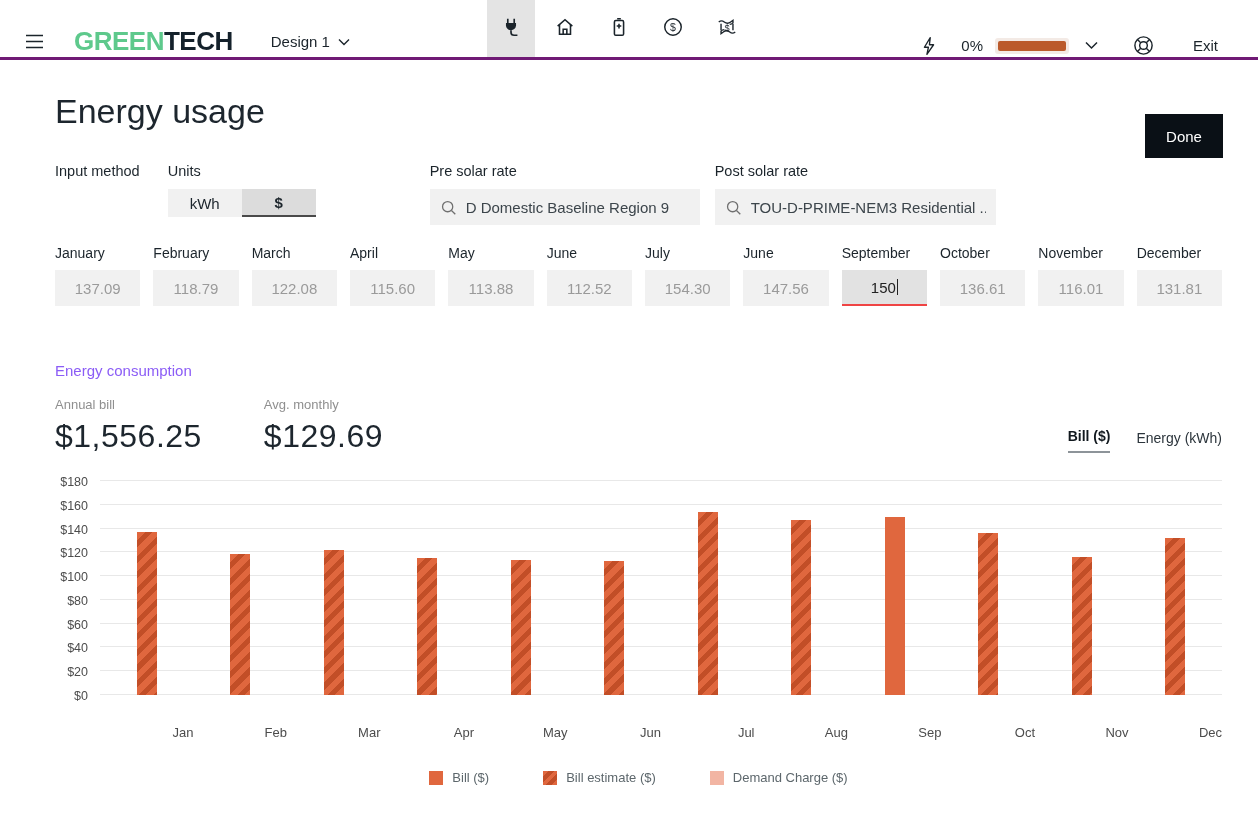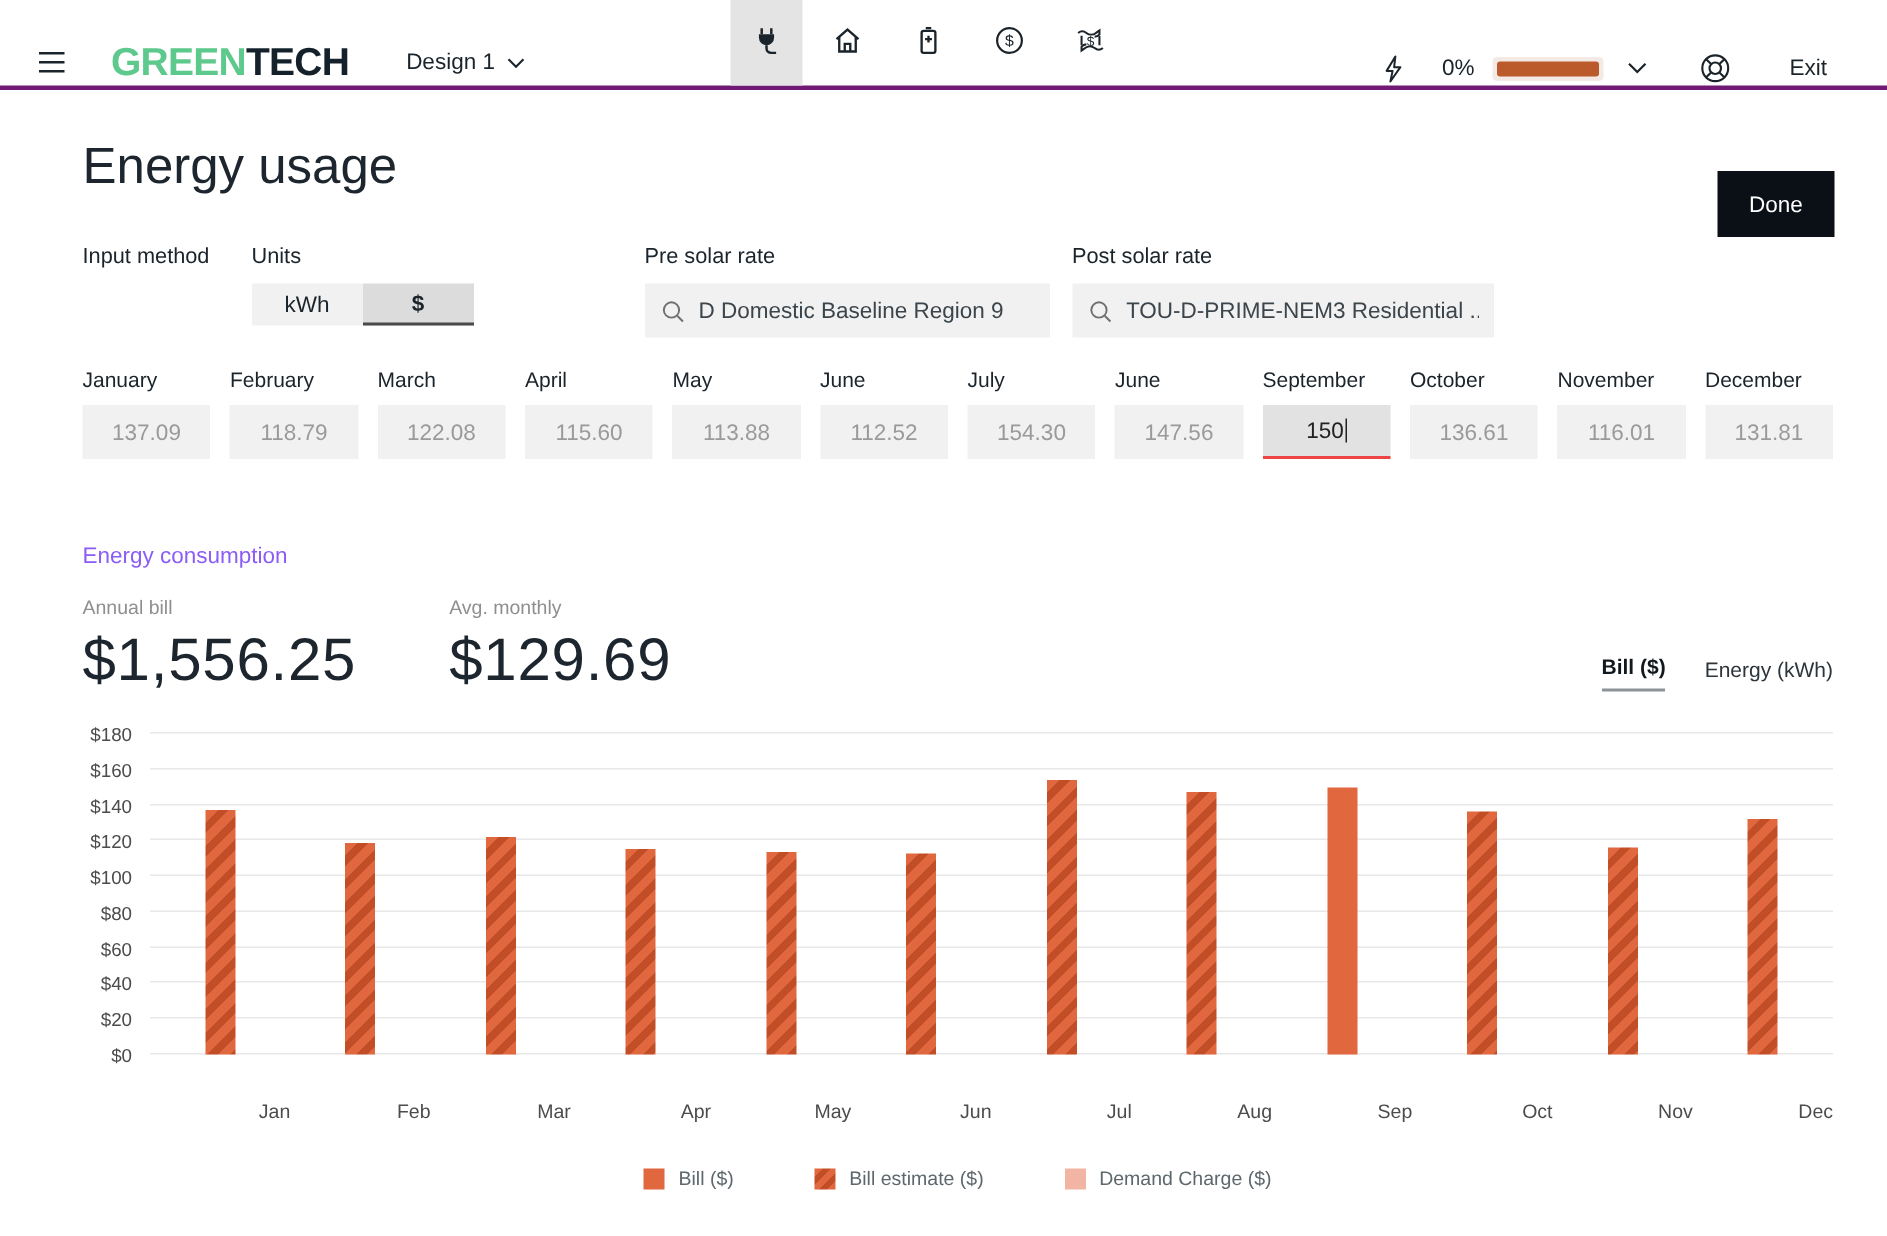--- a/index.html
+++ b/index.html
@@ -59,21 +59,21 @@
   .month-input { height:36px; background:#f1f1f1; display:flex; align-items:center; justify-content:center;
     font-size:15px; color:#9a9a9a; cursor:text; }
   .month-input.focused { background:#e2e2e2; border-bottom:2px solid #ef4444; color:#222; }
   .caret { display:inline-block; width:1px; height:16px; background:#222; margin-left:1px; }
 
   
   .cons-label { margin-top:56px; font-size:15px; color:#8b5cf6; }
   .stats-row { margin-top:18px; display:flex; align-items:flex-end; }
   .stat { margin-right:62px; }
   .stat-label { font-size:13px; color:#8f8f8f; }
-  .stat-value { margin-top:6px; font-size:40px; font-weight:400; color:#1d262e; letter-spacing:0.5px; }
+  .stat-value { margin-top:6px; font-size:32px; font-weight:400; color:#1d262e; letter-spacing:0.5px; }
   .tabs { margin-left:auto; display:flex; gap:26px; align-items:flex-end; padding-bottom:2px; }
   .tab { font-size:14px; color:#2c353c; cursor:pointer; padding-bottom:7px; }
   .tab.active { font-weight:700; color:#11181e; border-bottom:2px solid #8d9499; }
 
   
   .chart { margin-top:26px; }
   .plot { position:relative; margin-left:45px; height:214px; }
   .gridline { position:absolute; left:0; right:0; height:1px; background:#e8e8e8; }
   .ytick { position:absolute; right:calc(100% + 12px); font-size:12.5px; color:#4c4c4c; white-space:nowrap; }
   .bars { position:absolute; left:0; right:0; top:0; bottom:0; display:flex; }

